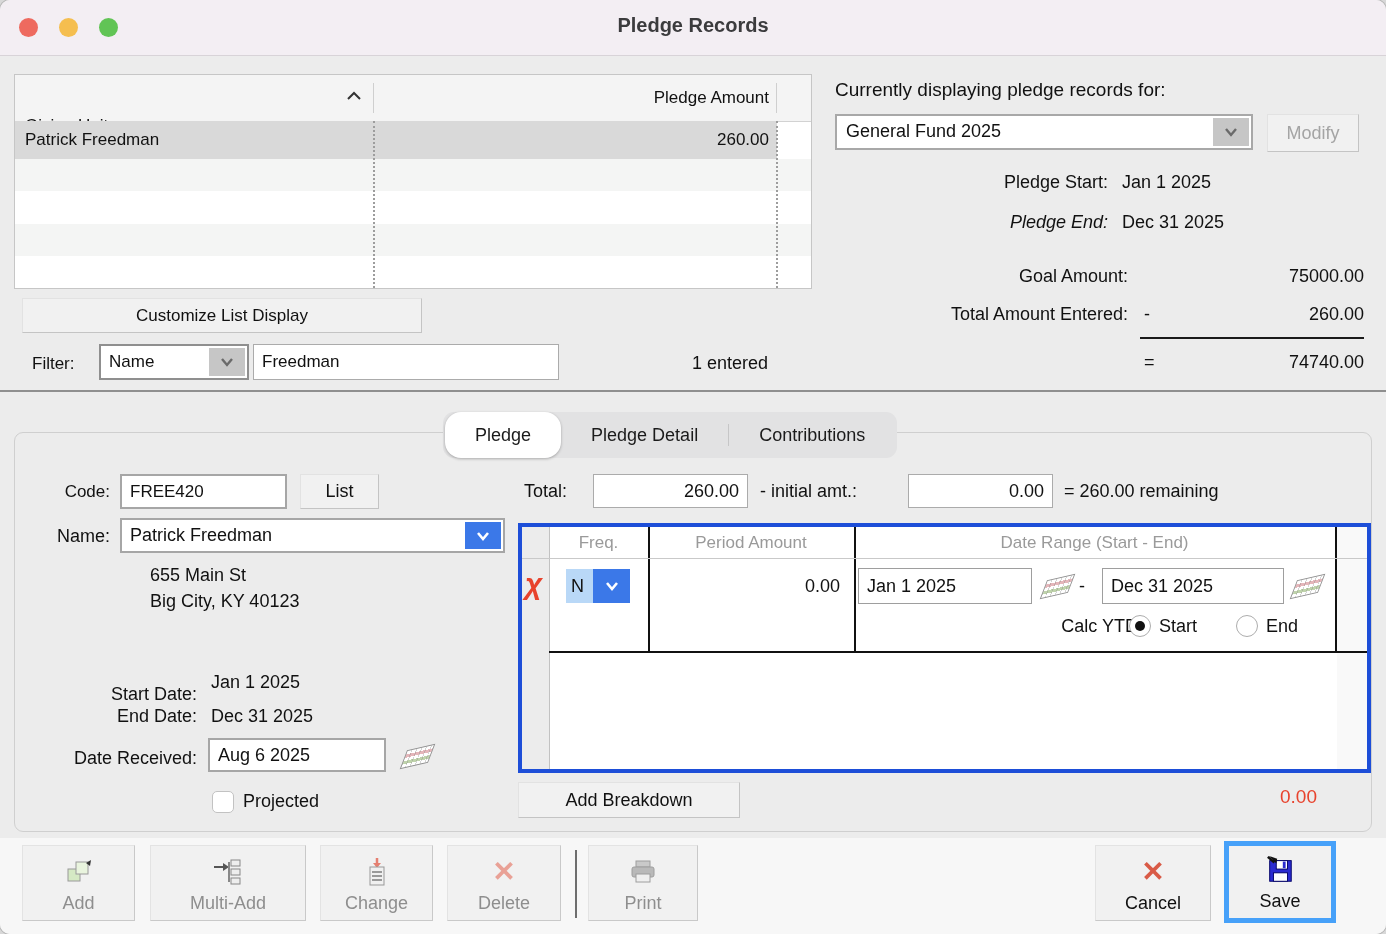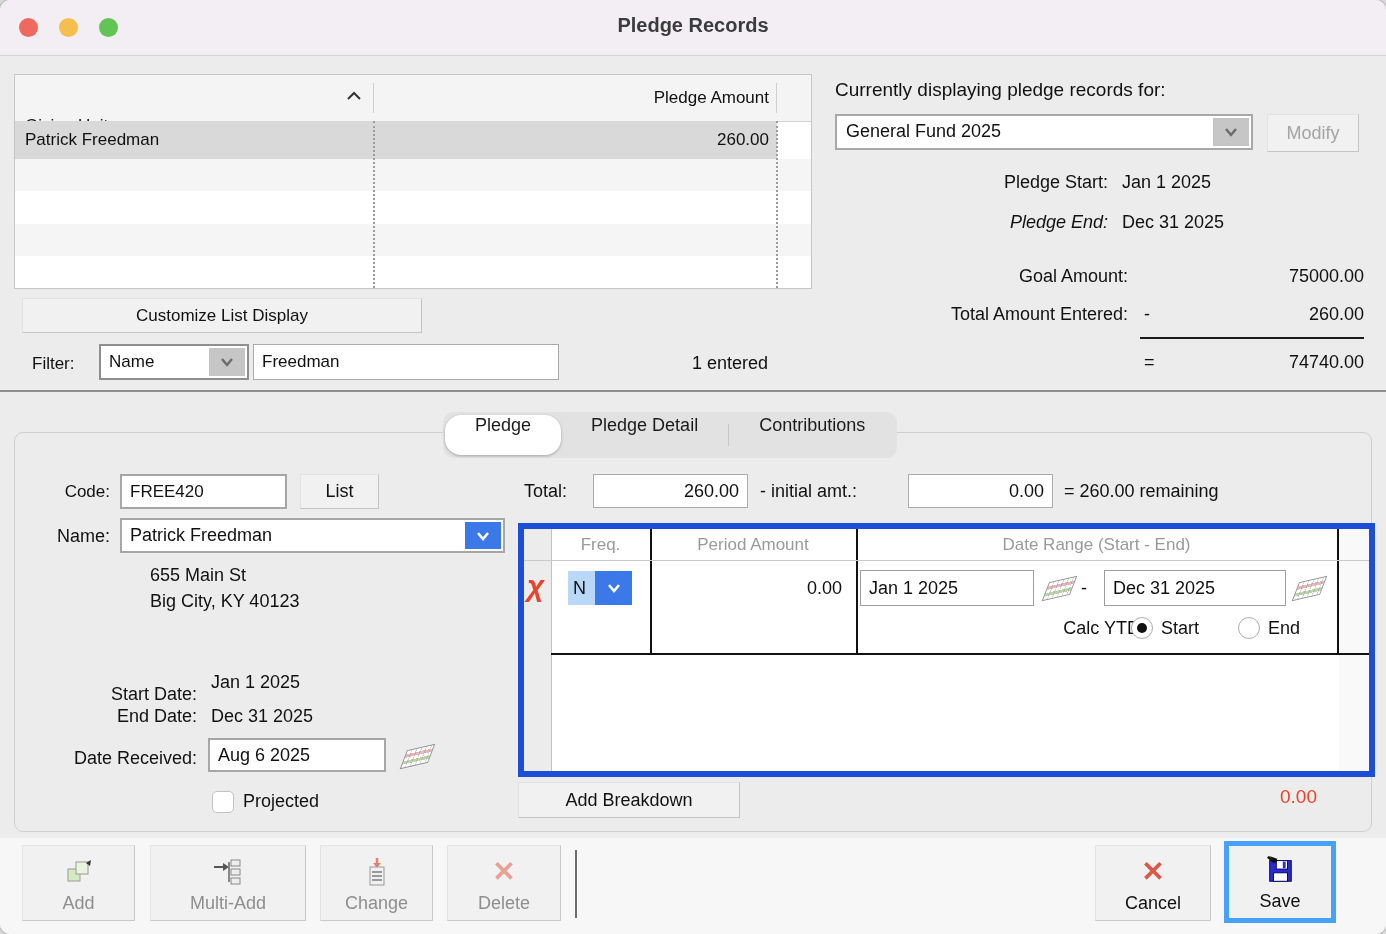--- a/index.html
+++ b/index.html
@@ -18,25 +18,25 @@
   .btn-flat{background:#F1F1F1;border:1px solid #E2E2E2;border-right-color:#C4C4C4;border-bottom-color:#C4C4C4;color:#111;display:flex;align-items:center;justify-content:center;font-size:17px;}
   .input{background:#fff;border:2px solid #A6A6A6;font-size:17px;color:#111;font-family:"Liberation Sans",sans-serif;padding:0 8px;box-sizing:border-box;}
   input.input{outline:none;}
   .sel-btn-gray{position:absolute;top:2px;right:2px;bottom:2px;width:36px;background:#C6C6C6;display:flex;align-items:center;justify-content:center;}
   .sel-btn-blue{position:absolute;top:2px;right:2px;bottom:2px;width:36px;background:#3B78E8;display:flex;align-items:center;justify-content:center;}
   .label{font-size:17px;color:#111;}
   .divider{position:absolute;left:0;right:0;top:390px;height:2px;background:#8F8F8F;}
   
   .tabpanel{position:absolute;left:14px;top:432px;width:1356px;height:398px;border:1px solid #CFCFCF;border-radius:9px;background:#ECECEC;}
   .segments{position:absolute;left:443px;top:412px;height:46px;background:#E2E2E3;border-radius:11px;display:flex;align-items:center;padding:0 2px;z-index:3;}
-  .seg{height:40px;display:flex;align-items:flex-start;padding:0 30px;font-size:18px;color:#1b1b1b;border-radius:16px;position:relative;}
+  .seg{height:46px;display:flex;align-items:center;padding:0 30px;font-size:18px;color:#1b1b1b;border-radius:16px;position:relative;}
   .seg.active{background:#FFFFFF;box-shadow:0 1px 3px rgba(0,0,0,0.28);}
   .seg-sep{width:1px;height:22px;background:#C6C6C7;}
   
-  .bk-table{position:absolute;left:518px;top:523px;width:845px;height:242px;background:#fff;border:6px solid #1d4ed8;box-sizing:content-box;}
+  .bk-table{position:absolute;left:518px;top:523px;width:845px;height:242px;background:#fff;border:4px solid #1d4ed8;box-sizing:content-box;}
   .bk-header-label{position:absolute;top:6px;font-size:17px;color:#9A9A9A;text-align:center;}
   .blackline{position:absolute;background:#111;}
   .radio{width:22px;height:22px;border-radius:50%;background:#fff;border:1px solid #ADADAD;box-sizing:border-box;display:flex;align-items:center;justify-content:center;}
   .radio .dot{width:10px;height:10px;border-radius:50%;background:#111;}
   .checkbox{width:22px;height:22px;border-radius:5px;background:#fff;border:1px solid #C2C2C2;box-sizing:border-box;}
   .cal{width:27px;height:15px;transform:rotate(-13deg) skewX(-34deg);border:1px solid #8E8E8E;background:
       repeating-linear-gradient(90deg, rgba(130,130,130,0.0) 0 4px, rgba(130,130,130,0.35) 4px 5px),
       linear-gradient(180deg,#fff 0 3px,#E5B6BA 3px 6px,#fff 6px 9px,#BFD3AB 9px 12px,#fff 12px);}
   .chi{color:#E8432D;font-size:30px;font-style:italic;font-weight:bold;line-height:1;}
   
@@ -264,20 +264,30 @@
       </div>
       <div class="lbl">Change</div>
     </div>
     <div class="tbtn" style="left:447px;width:114px;">
       <div class="ticon">
           <span class="x-glyph" style="color:#E9A196;">✕</span>
         </div>
       <div class="lbl">Delete</div>
     </div>
     <div class="abs" style="left:575px;top:12px;width:2px;height:68px;background:#6E6E6E;"></div>
+    <div class="tbtn" style="left:588px;width:110px;">
+      <div class="ticon">
+        <svg width="30" height="26" viewBox="0 0 30 26">
+          <rect x="8" y="2" width="14" height="6" fill="#C9C9C9" stroke="#9E9E9E"></rect>
+          <rect x="4" y="8" width="22" height="10" rx="2" fill="#B9B9B9" stroke="#9E9E9E"></rect>
+          <rect x="8" y="15" width="14" height="8" fill="#EFEFEF" stroke="#9E9E9E"></rect>
+        </svg>
+      </div>
+      <div class="lbl">Print</div>
+    </div>
     <div class="tbtn" style="left:1095px;width:116px;">
       <div class="ticon">
           <span class="x-glyph" style="color:#D95B47;">✕</span>
         </div>
       <div class="lbl enabled">Cancel</div>
     </div>
     <div class="tbtn" style="left:1224px;width:112px;top:3px;height:82px;border:5px solid #47A1F9;background:#F1F1F1;">
       <div class="ticon">
         <svg width="30" height="30" viewBox="0 0 32 32">
           <rect x="5" y="6" width="23" height="22" fill="#2B2BD0" stroke="#000066"></rect>

